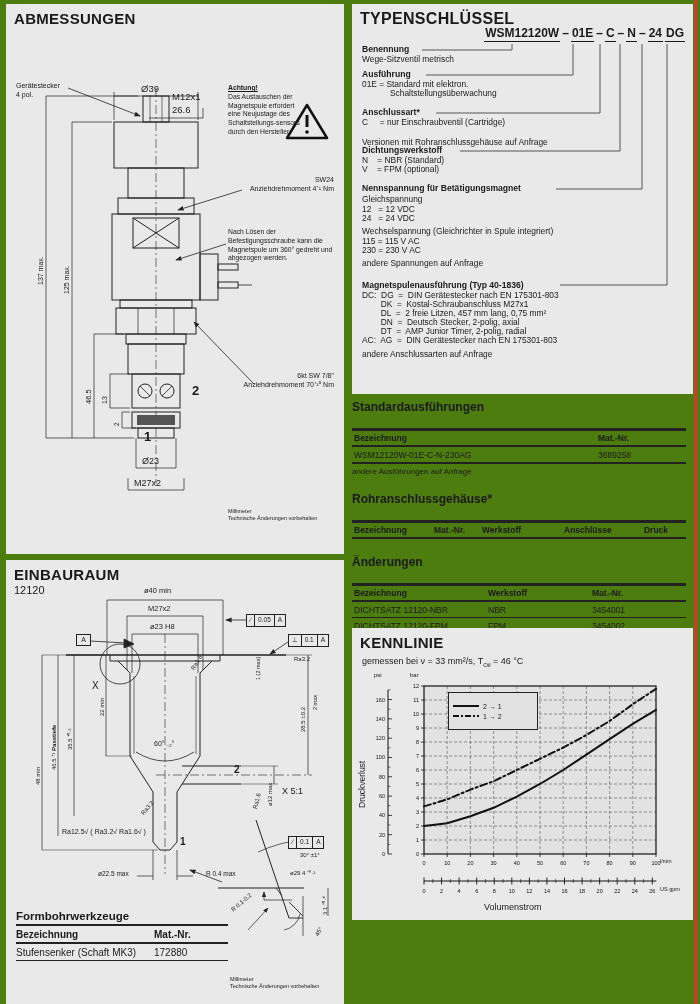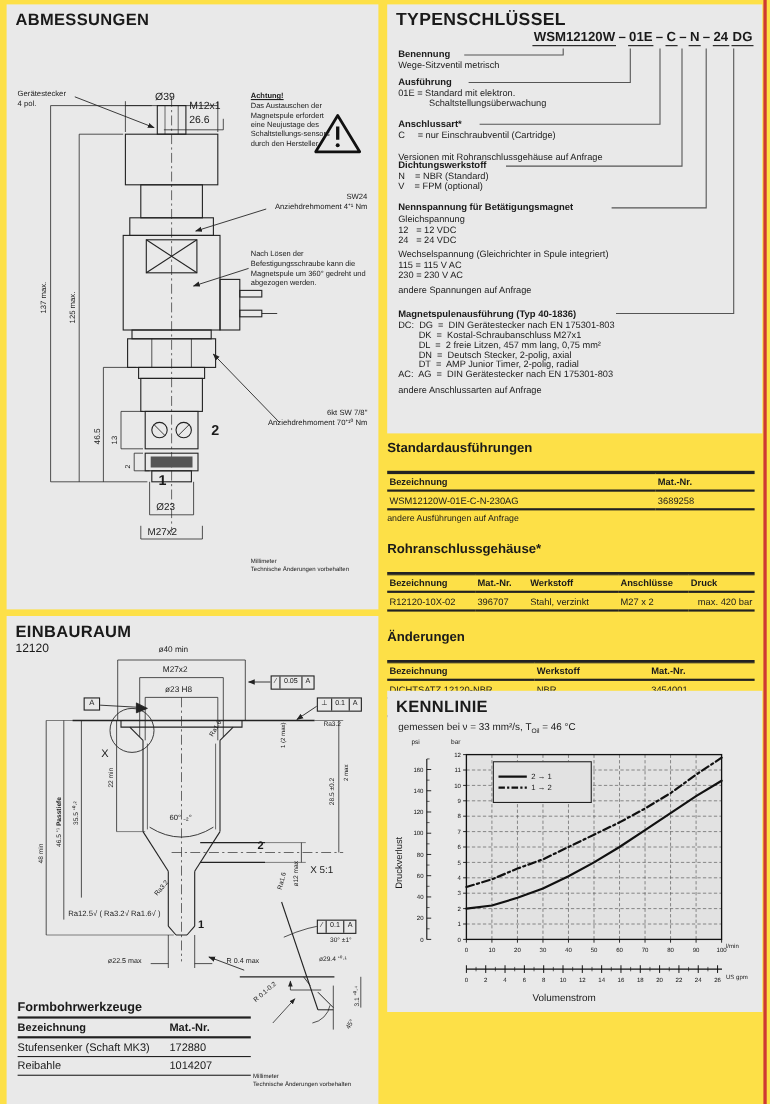--- a/index.html
+++ b/index.html
@@ -1,16 +1,16 @@
 <!DOCTYPE html>
 <html><head>
 <meta charset="utf-8">
 <style>
   html,body{margin:0;padding:0;background:#fff;}
-  .page{position:relative;width:700px;height:1004px;background:#fde047;font-family:"Liberation Sans",sans-serif;color:#1a1a1a;overflow:hidden;}
+  .page{position:relative;width:700px;height:1004px;background:#4d7c0f;font-family:"Liberation Sans",sans-serif;color:#1a1a1a;overflow:hidden;}
   .panel{position:absolute;background:#e9e9e9;}
   .sec-title{position:absolute;left:8px;top:6px;font-size:15px;font-weight:bold;letter-spacing:.3px;}
   .lb{position:absolute;font-size:7px;line-height:1.15;white-space:nowrap;color:#1a1a1a;}
   .r90{transform:rotate(-90deg);transform-origin:0 0;}
   .bold{font-weight:bold;}
   .rt{text-align:right;}
   .note{position:absolute;font-size:6.8px;line-height:1.3;color:#1a1a1a;}
   .frame{position:absolute;display:flex;border:1px solid #222;background:#e9e9e9;font-size:6.5px;line-height:1;}
   .frame span{padding:2px 3px;border-right:1px solid #222;}
   .frame span:last-child{border-right:none;}
@@ -281,24 +281,20 @@
     <div class="tools">
       <div class="t-title">Formbohrwerkzeuge</div>
       <div class="t-row head">
         <span class="c1">Bezeichnung</span>
         <span class="c2">Mat.-Nr.</span>
       </div>
       <div class="t-row">
         <span class="c1">Stufensenker (Schaft MK3)</span>
         <span class="c2">172880</span>
       </div>
-      <div class="t-row">
-        <span class="c1">Reibahle</span>
-        <span class="c2">1014207</span>
-      </div>
     </div>
     <span class="lb" style="left:224px;top:416px;font-size:5.5px">Millimeter</span>
     <span class="lb" style="left:224px;top:423px;font-size:5.5px">Technische Änderungen vorbehalten</span>
   </div>
 
   <div class="panel" style="left:352px;top:4px;width:341px;height:390px;">
     <div class="sec-title" style="font-size:16px">TYPENSCHLÜSSEL</div>
 
     <svg width="341" height="390" viewBox="0 0 341 390" style="position:absolute;left:0;top:0;pointer-events:none">
       <g stroke="#555" stroke-width="1" fill="none">
@@ -390,28 +386,21 @@
           <col style="width:82px">
           <col style="width:64px">
           <col>
         </colgroup>
       <tbody>
           <tr>
           <th>Bezeichnung</th>
           <th>Mat.-Nr.</th>
           <th>Werkstoff</th>
           <th>Anschlüsse</th>
-          <th style="text-align:left">Druck</th>
-        </tr>
-        <tr class="thick">
-          <td>R12120-10X-02</td>
-          <td>396707</td>
-          <td>Stahl, verzinkt</td>
-          <td>M27 x 2</td>
-          <td style="text-align:right">max. 420 bar</td>
+          <th style="text-align:center">Druck</th>
         </tr>
 
     </tbody>
       </table>
 
     <div class="tbl-title" style="margin-top:14px">Änderungen</div>
     <t>
         </t><table class="tbl">
       <colgroup>
           <col style="width:134px">

